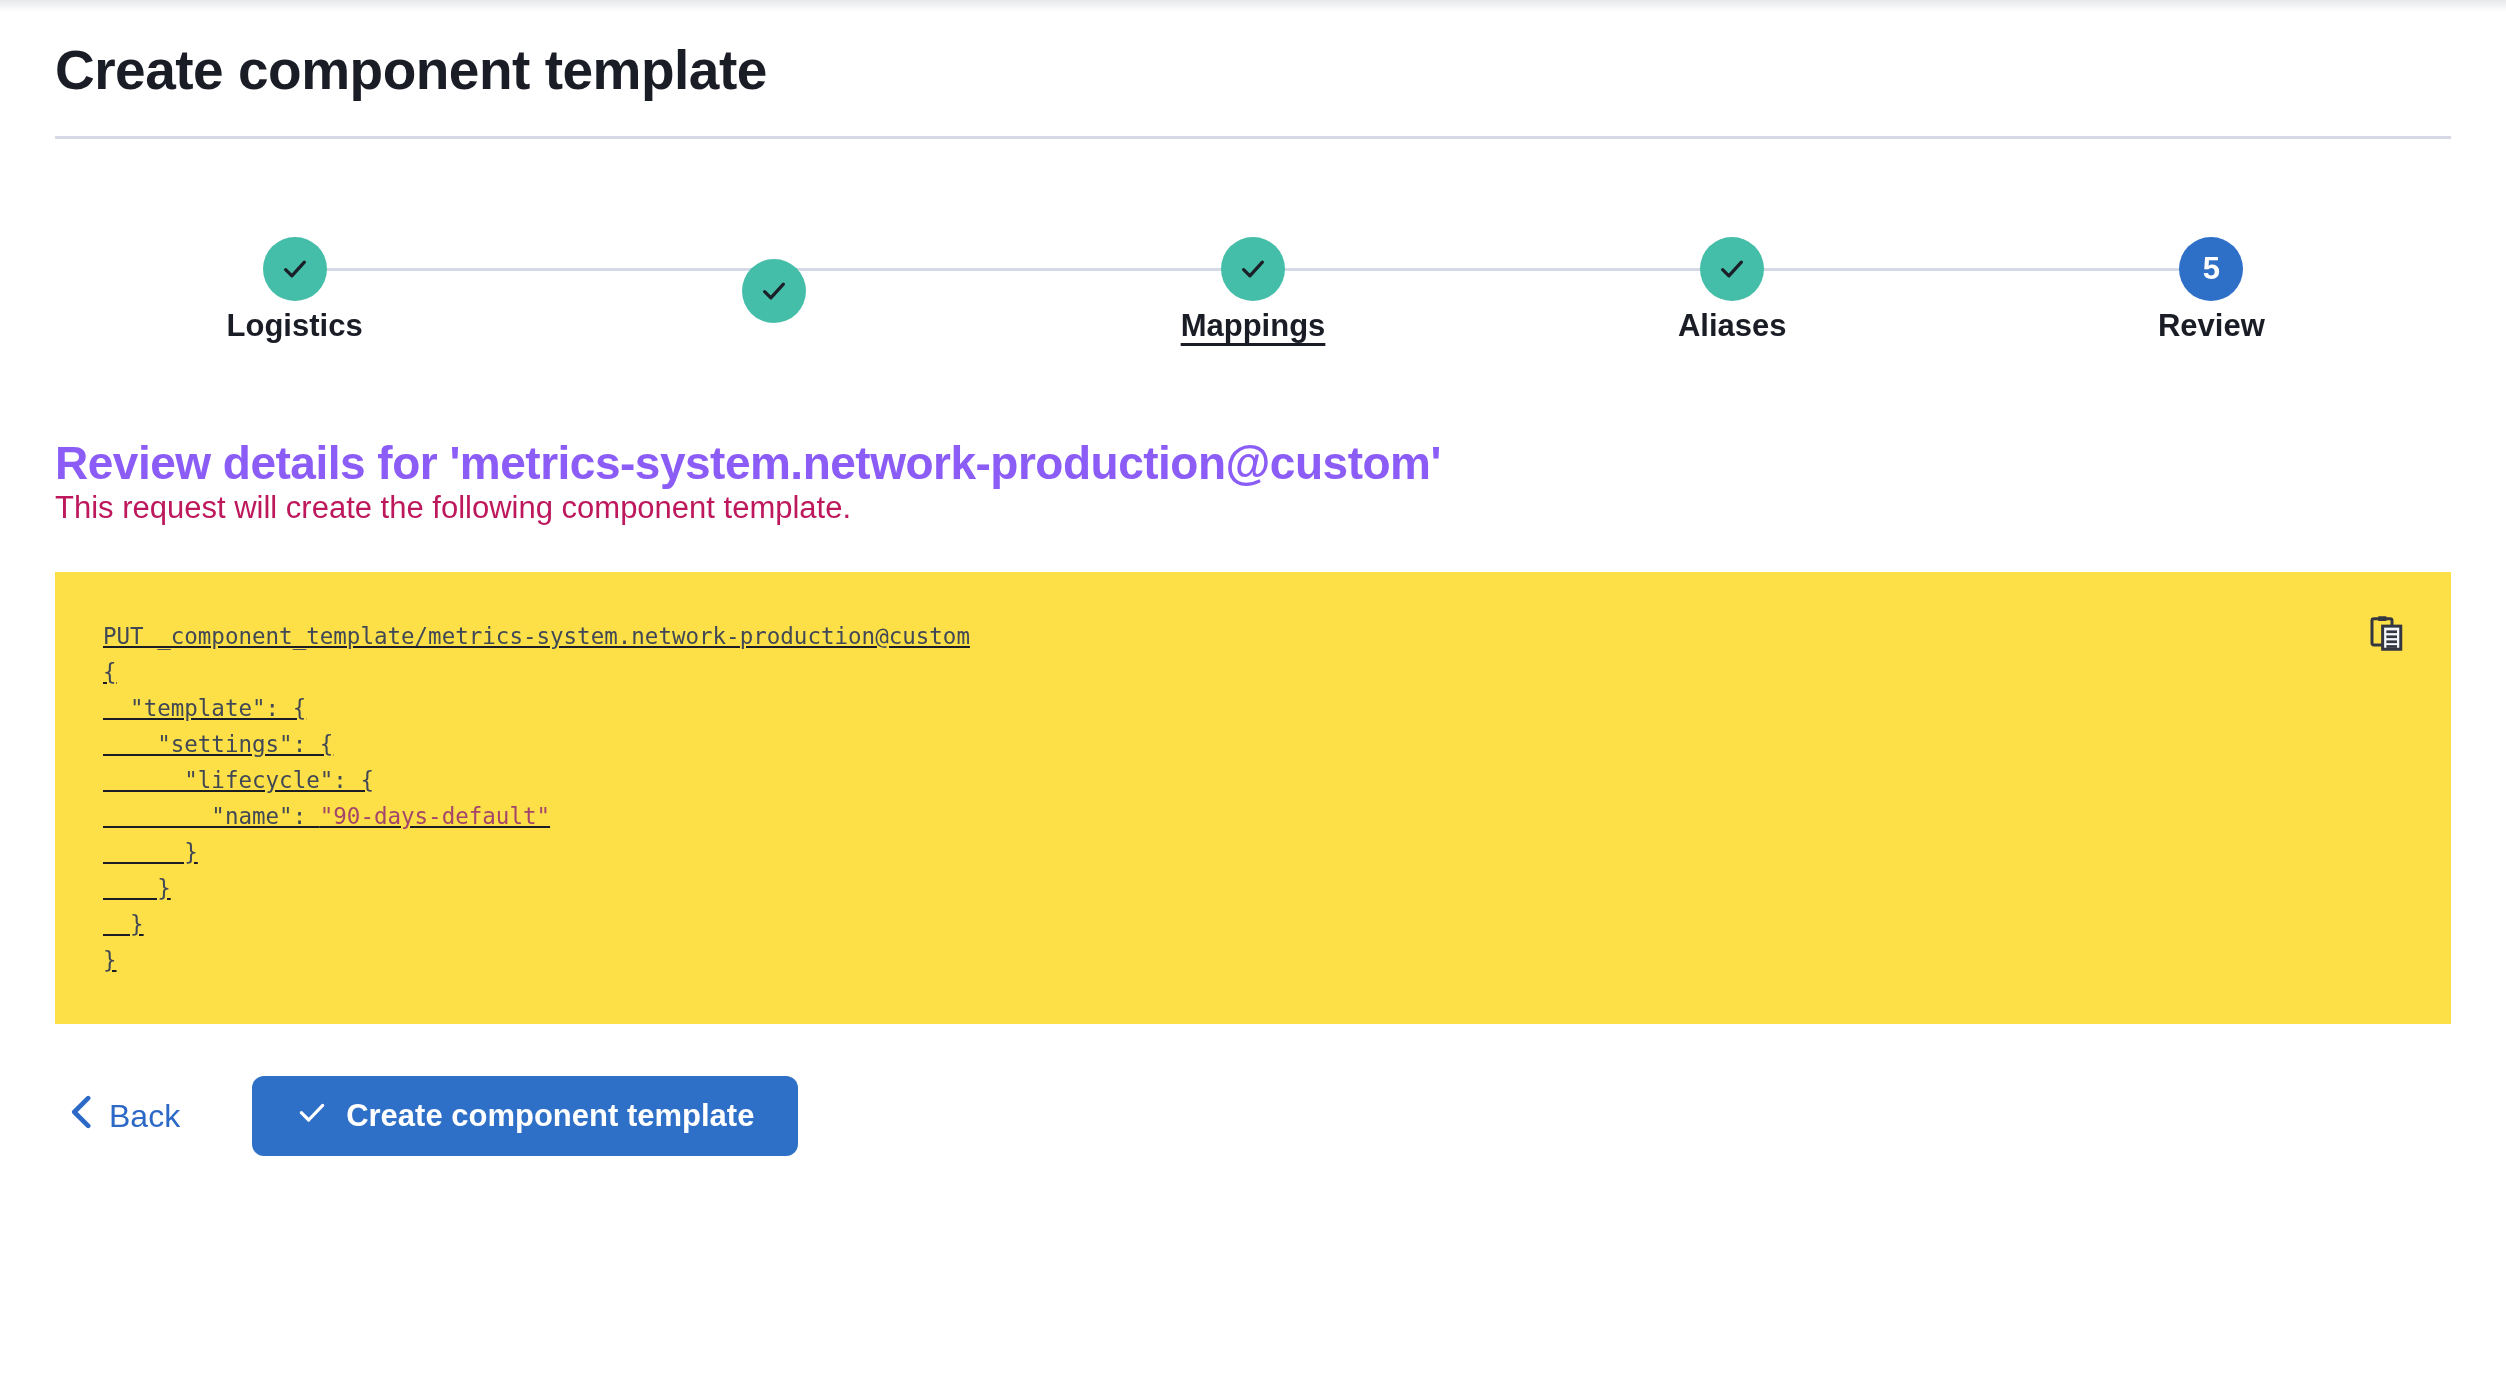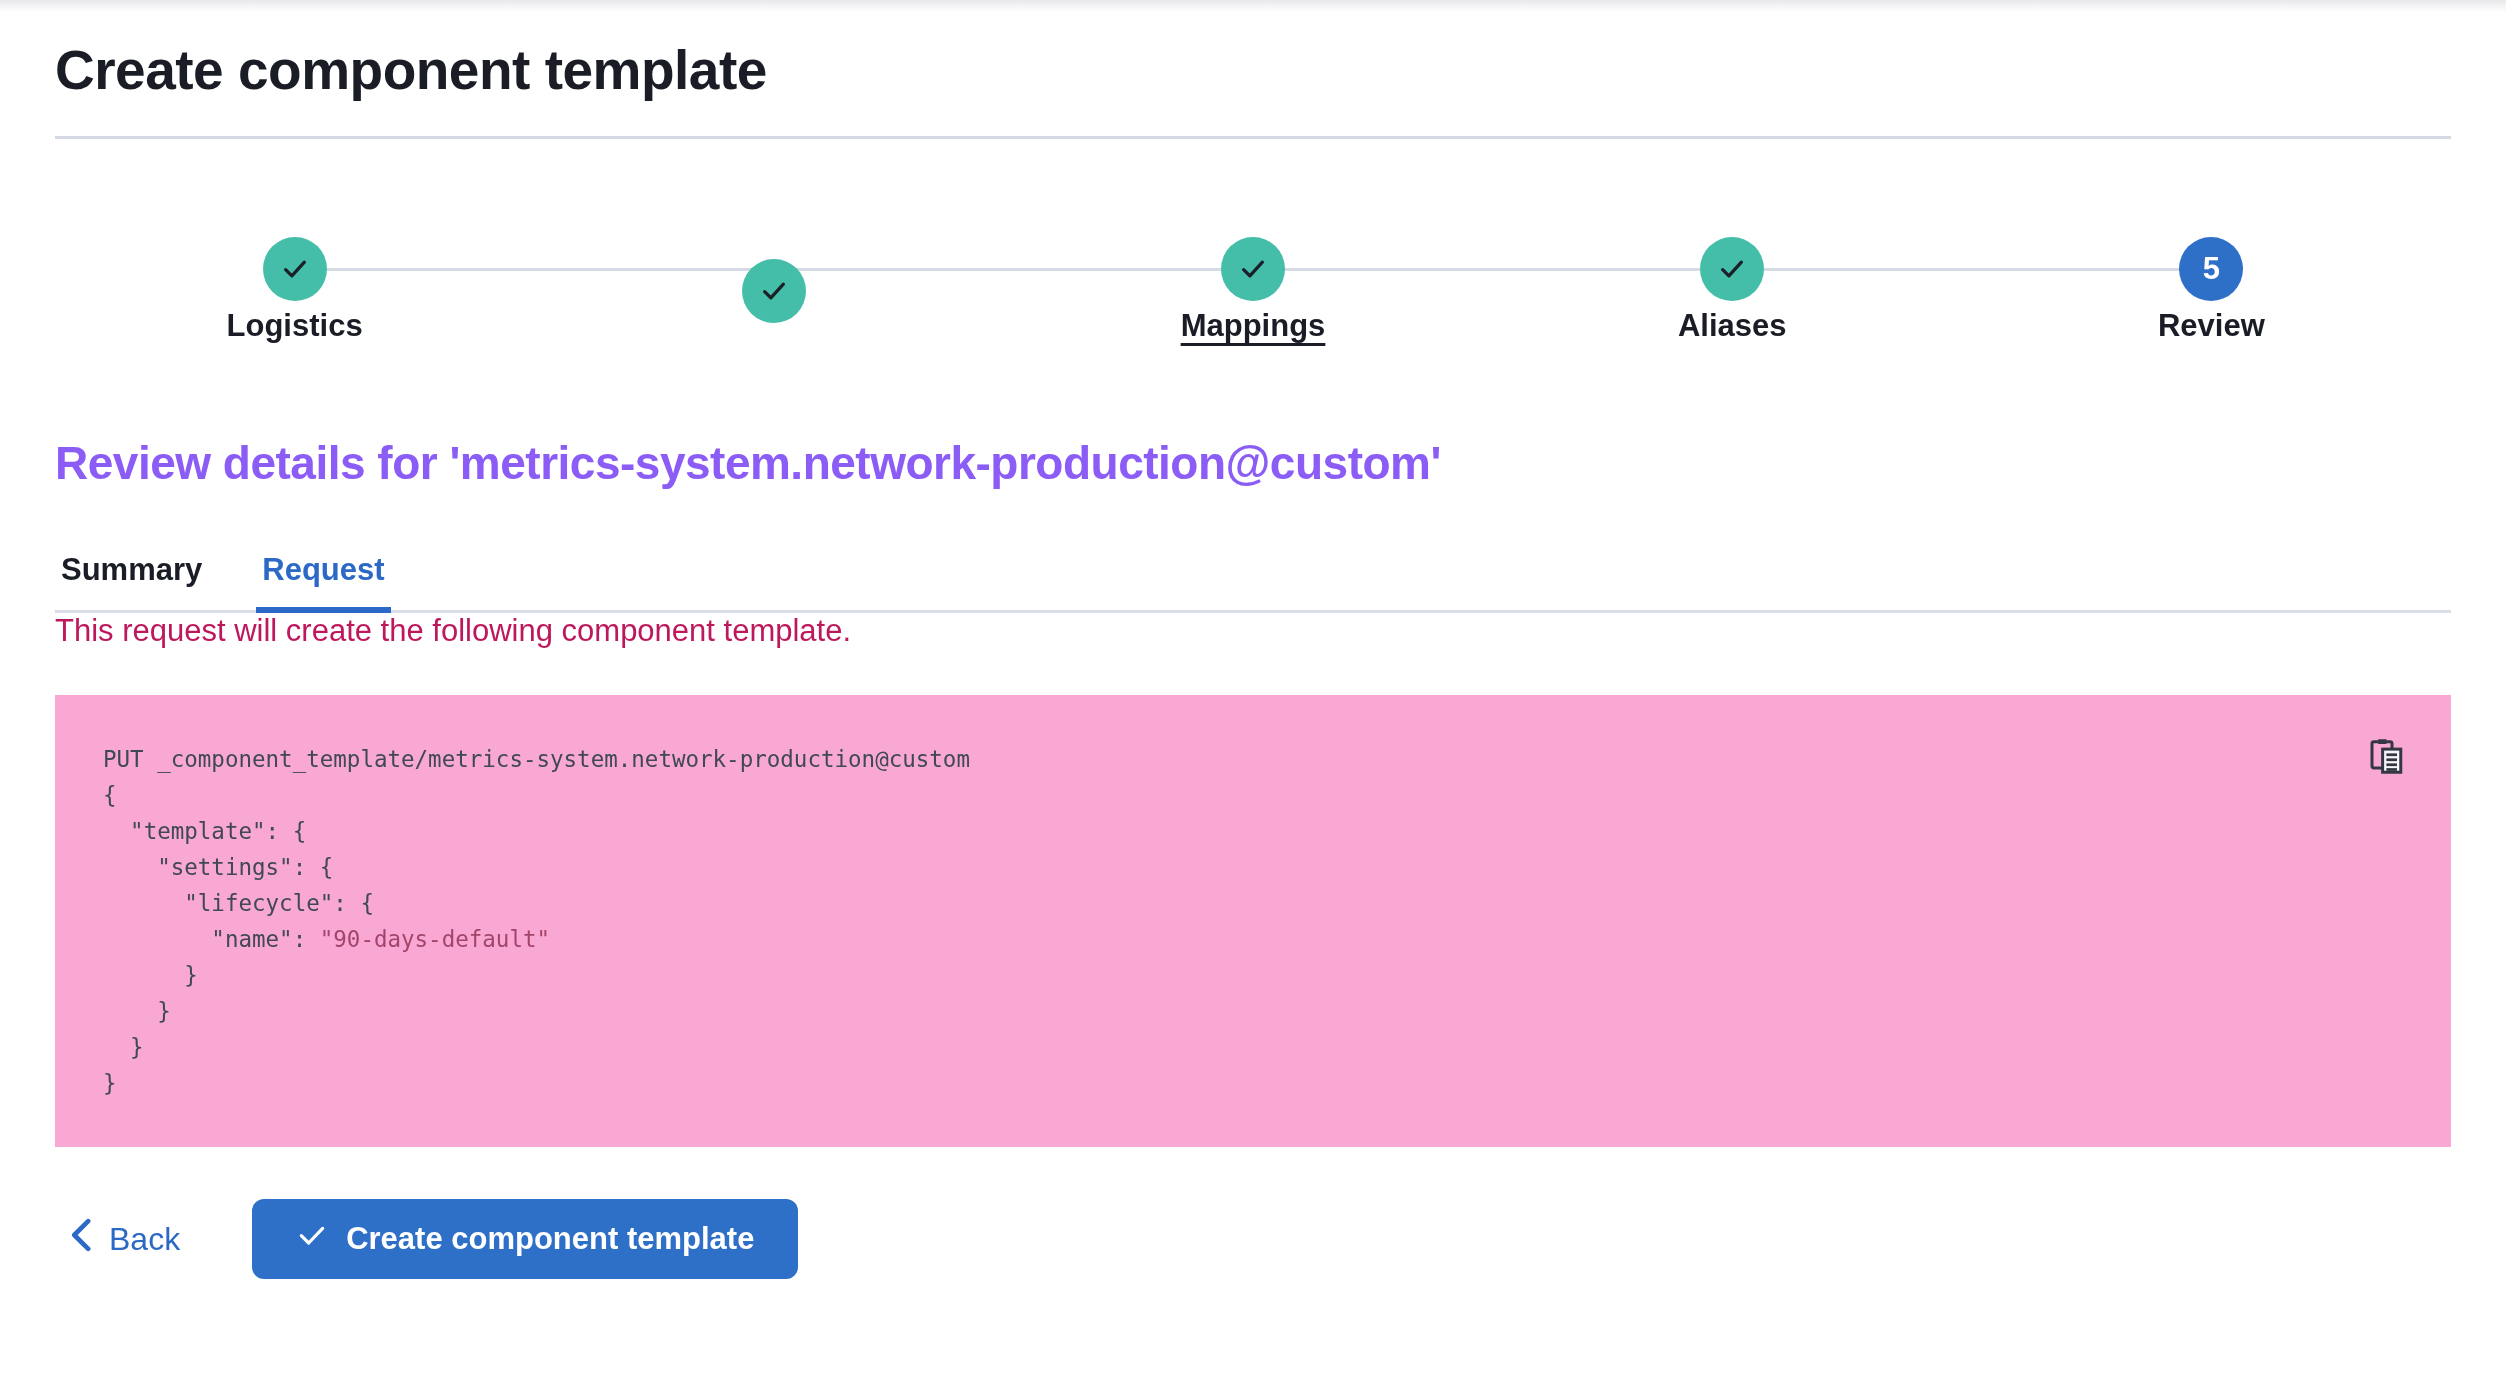--- a/index.html
+++ b/index.html
@@ -111,22 +111,23 @@
 
   .desc {
     font-size: 31px;
     color: #be185d;
   }
 
   
   .codeblock {
     position: relative;
     margin-top: 46px;
-    background: #f9a8d4;
+    background: #fde047;
     padding: 46px 48px;
+    text-decoration: underline;
   }
   .codeblock pre {
     font-family: "DejaVu Sans Mono", monospace;
     font-size: 22.5px;
     line-height: 36px;
     color: #414855;
     white-space: pre;
   }
   .token-string { color: #a3456a; }
 
@@ -219,24 +220,20 @@
       <button class="step">
         <div class="step-circle current">
           <span class="step-number">5</span>
         </div>
         <span class="step-label">Review</span>
       </button>
     </div>
 
   <h2 class="review-heading">Review details for 'metrics-system.network-production@custom'</h2>
 
-  <div class="tabs" id="tabs">
-      <button class="tab">Summary</button>
-      <button class="tab active">Request</button>
-    </div>
 
   <p class="desc">This request will create the following component template.</p>
 
   <div class="codeblock">
     <pre id="code"><div><span>PUT _component_template/metrics-system.network-production@custom</span></div><div><span>{</span></div><div><span>  "template": {</span></div><div><span>    "settings": {</span></div><div><span>      "lifecycle": {</span></div><div><span>        "name": </span><span class="token-string">"90-days-default"</span></div><div><span>      }</span></div><div><span>    }</span></div><div><span>  }</span></div><div><span>}</span></div></pre>
     <button class="copy-btn">
       <span>
         <svg width="40" height="40" viewBox="0 0 32 32" fill="none">
           <rect x="4" y="4.5" width="16" height="21" rx="1.5" stroke="#343741" stroke-width="2.4"></rect>
           <rect x="9" y="2.6" width="6.5" height="3.8" fill="#343741"></rect>

